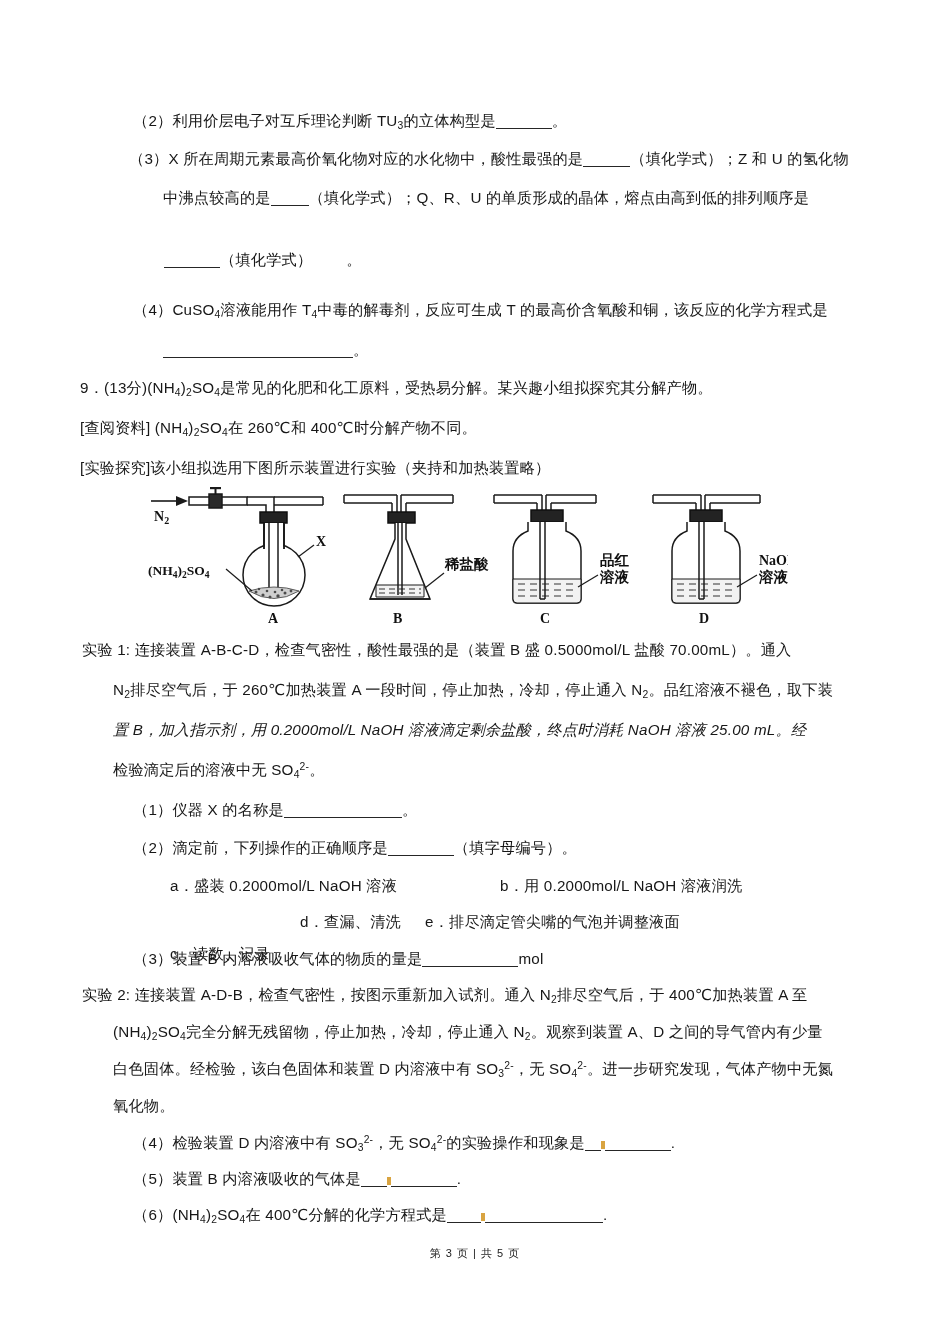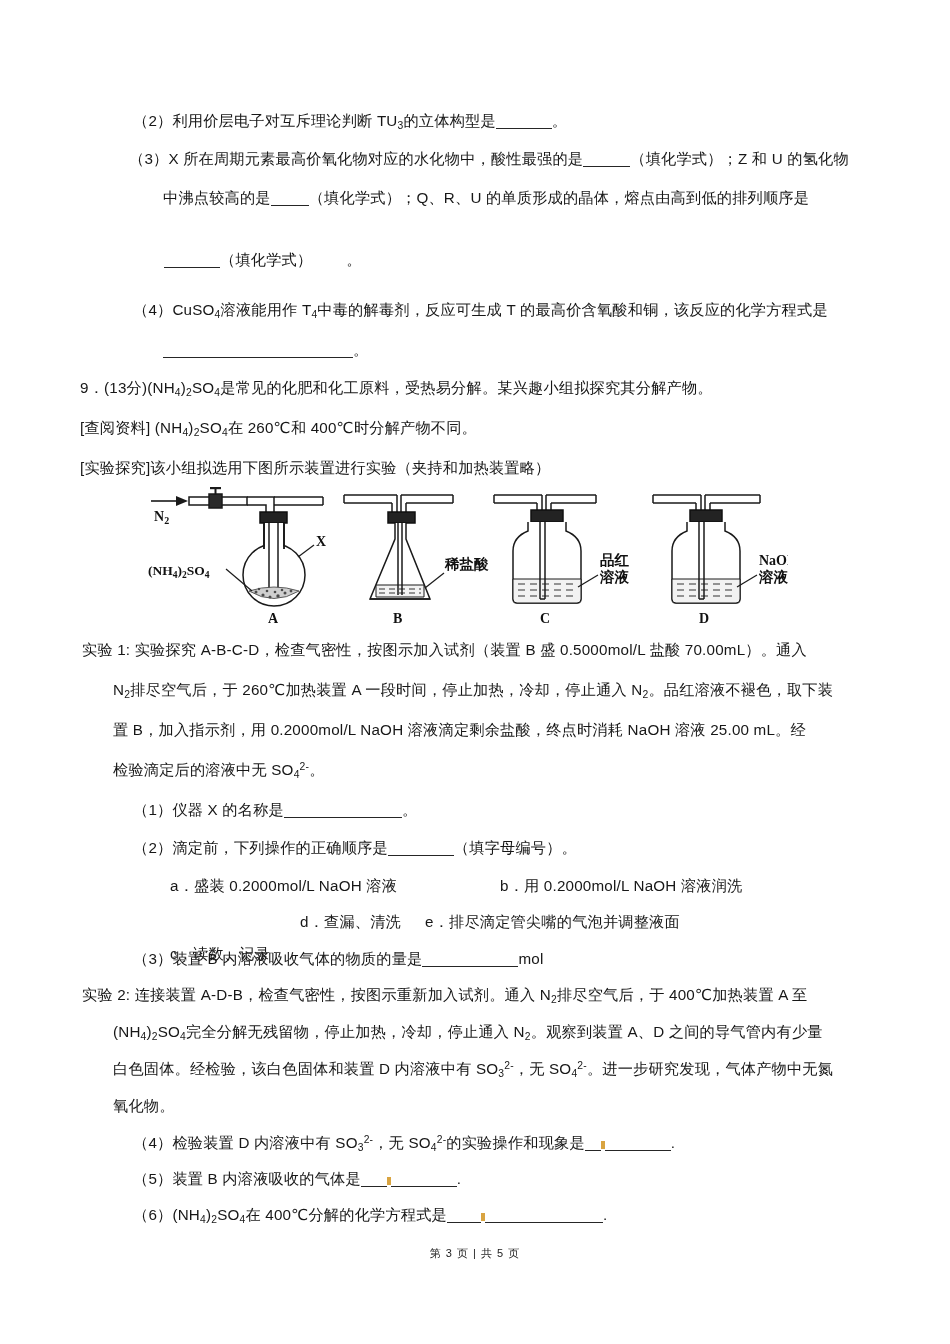--- a/index.html
+++ b/index.html
@@ -277,26 +277,26 @@
         <text x="297" y="82" font-size="14.5">稀盐酸</text>
         <text x="452" y="78" font-size="14.5">品红</text>
         <text x="452" y="95" font-size="14.5">溶液</text>
         <text x="611" y="78" font-size="14" font-family="Liberation Serif, DejaVu Serif, serif">NaOH</text>
         <text x="611" y="95" font-size="14.5">溶液</text>
       </g>
     </svg>
   </div>
 
   <div class="line" style="left:82px; top:641px;">
-    <span class="bold">实验 1:</span><span> 实验探究 A-B-C-D，检查气密性，按图示加入试剂（装置 B 盛 0.5000mol/L 盐酸 70.00mL）。通入</span>
+    <span class="bold">实验 1:</span><span> 连接装置 A-B-C-D，检查气密性，酸性最强的是（装置 B 盛 0.5000mol/L 盐酸 70.00mL）。通入</span>
   </div>
   <div class="line" style="left:113px; top:681px;">
     <span>N</span><sub>2</sub><span>排尽空气后，于 260℃加热装置 A 一段时间，停止加热，冷却，停止通入 N</span><sub>2</sub><span>。品红溶液不褪色，取下装</span>
   </div>
-  <div class="line" style="left:113px; top:721px;">
+  <div class="line" style="left:113px; top:721px;font-style:italic;">
     <span>置 B，加入指示剂，用 0.2000mol/L NaOH 溶液滴定剩余盐酸，终点时消耗 NaOH 溶液 25.00 mL。经</span>
   </div>
   <div class="line" style="left:113px; top:761px;">
     <span>检验滴定后的溶液中无 SO</span><sub>4</sub><sup>2-</sup><span>。</span>
   </div>
 
   <div class="line" style="left:133px; top:801px;">
     <span>（1）仪器 X 的名称是</span><span class="blank b12"></span><span>。</span>
   </div>
   <div class="line" style="left:133px; top:839px;">

